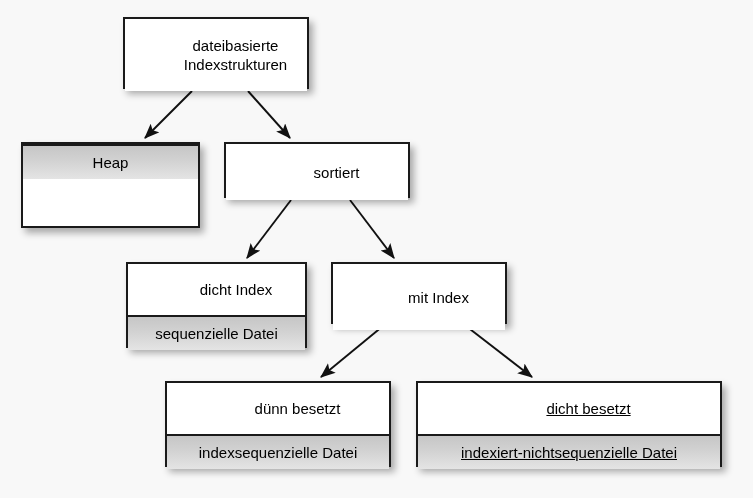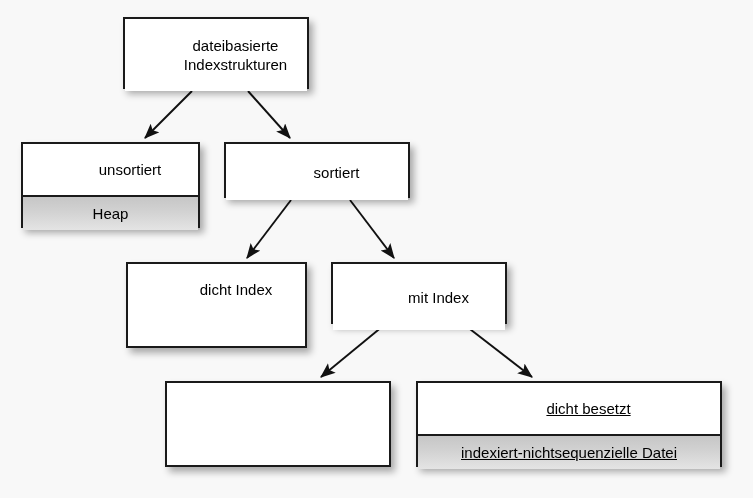--- a/index.html
+++ b/index.html
@@ -83,32 +83,34 @@
         <line x1="383" y1="326" x2="321" y2="377" stroke="#111111" stroke-width="1.9" marker-end="url(#arrowhead)"></line>
         <line x1="466" y1="326" x2="532" y2="377" stroke="#111111" stroke-width="1.9" marker-end="url(#arrowhead)"></line>
       </g>
   </svg>
   <div id="node-layer">
       <div class="node" style="left: 123px; top: 17px; width: 186px; height: 72px;">
         <div class="node-title" style="height: 72px;">dateibasierte
 Indexstrukturen</div>
       </div>
       <div class="node" style="left: 21px; top: 142px; width: 179px; height: 86px;">
-        <div class="node-title" style="height: 51px;">unsortiert</div>
         <div class="node-sub" style="height: 35px;">Heap</div>
       </div>
       <div class="node" style="left: 224px; top: 142px; width: 186px; height: 56px;">
         <div class="node-title" style="height: 56px;">sortiert</div>
       </div>
       <div class="node" style="left: 126px; top: 262px; width: 181px; height: 86px;">
         <div class="node-title" style="height: 51px;">dicht Index</div>
+        <div class="node-sub" style="height: 35px;">sequenzielle Datei</div>
       </div>
       <div class="node" style="left: 331px; top: 262px; width: 176px; height: 62px;">
         <div class="node-title" style="height: 66px;">mit Index</div>
       </div>
       <div class="node" style="left: 165px; top: 381px; width: 226px; height: 86px;">
+        <div class="node-title" style="height: 51px;">dünn besetzt</div>
+        <div class="node-sub" style="height: 35px;">indexsequenzielle Datei</div>
       </div>
       <div class="node" style="left: 416px; top: 381px; width: 306px; height: 86px; text-decoration: underline;">
         <div class="node-title" style="height: 51px;">dicht besetzt</div>
         <div class="node-sub" style="height: 35px;">indexiert-nichtsequenzielle Datei</div>
       </div>
     </div>
 </div>
 
 </body></html>

